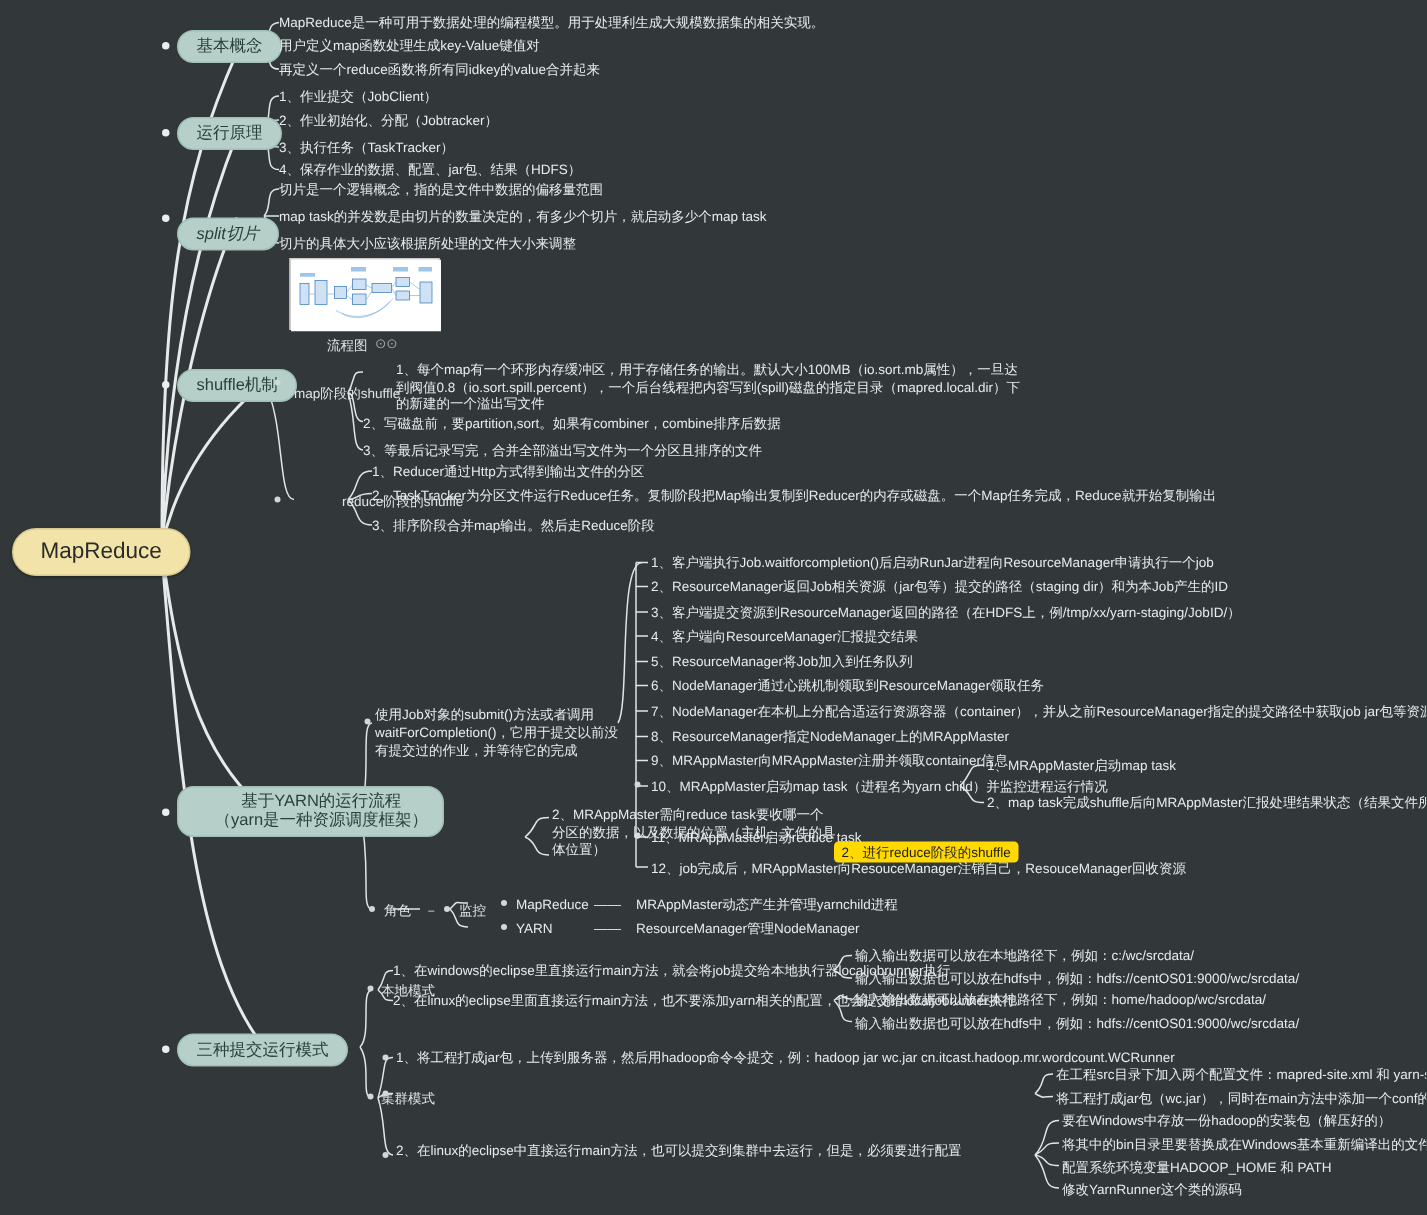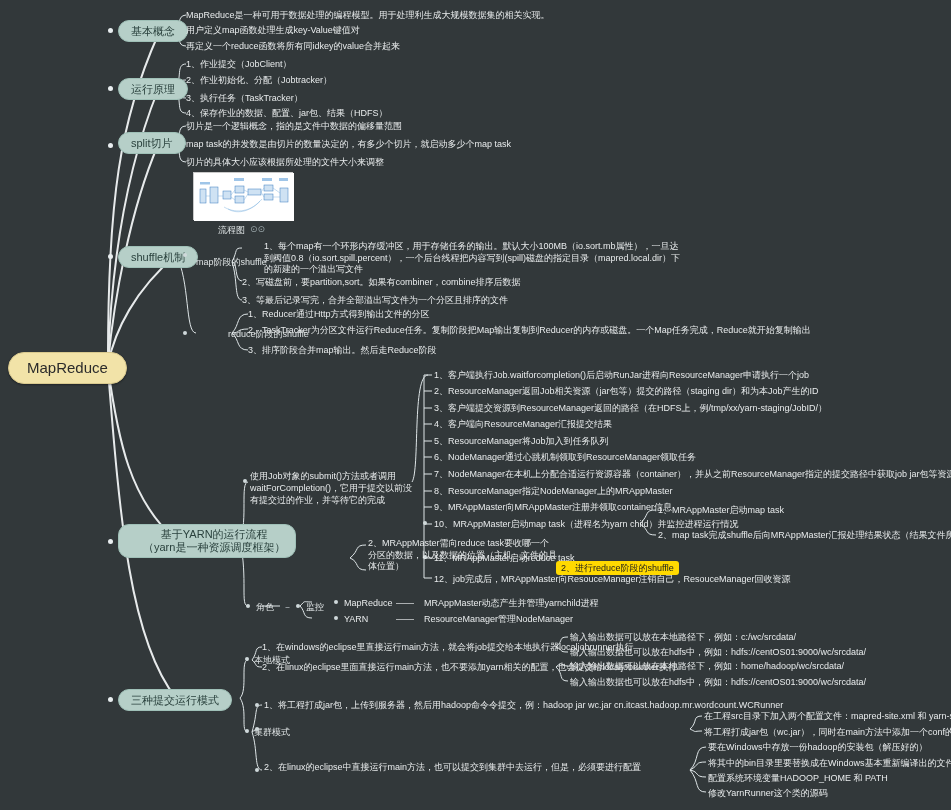--- a/index.html
+++ b/index.html
@@ -194,21 +194,21 @@
   <div class="topic-node" style="left:118px; top:20px;">
     <span>基本概念</span>
   </div>
   <div class="dot" style="left:108px; top:28px;"></div>
 
   <div class="topic-node" style="left:118px; top:78px;">
     <span>运行原理</span>
   </div>
   <div class="dot" style="left:108px; top:86px;"></div>
 
-  <div class="topic-node" style="left:118px; top:132px;">
+  <div class="topic-node" style="left:118px; top:145px;font-style:italic;">
     <span>split切片</span>
   </div>
   <div class="dot" style="left:108px; top:143px;"></div>
 
   <div class="topic-node" style="left:118px; top:246px;">
     <span>shuffle机制</span>
   </div>
   <div class="dot" style="left:108px; top:254px;"></div>
 
   <div class="topic-node two-line" style="left:118px; top:524px; text-align:center;padding-left:24px;">

